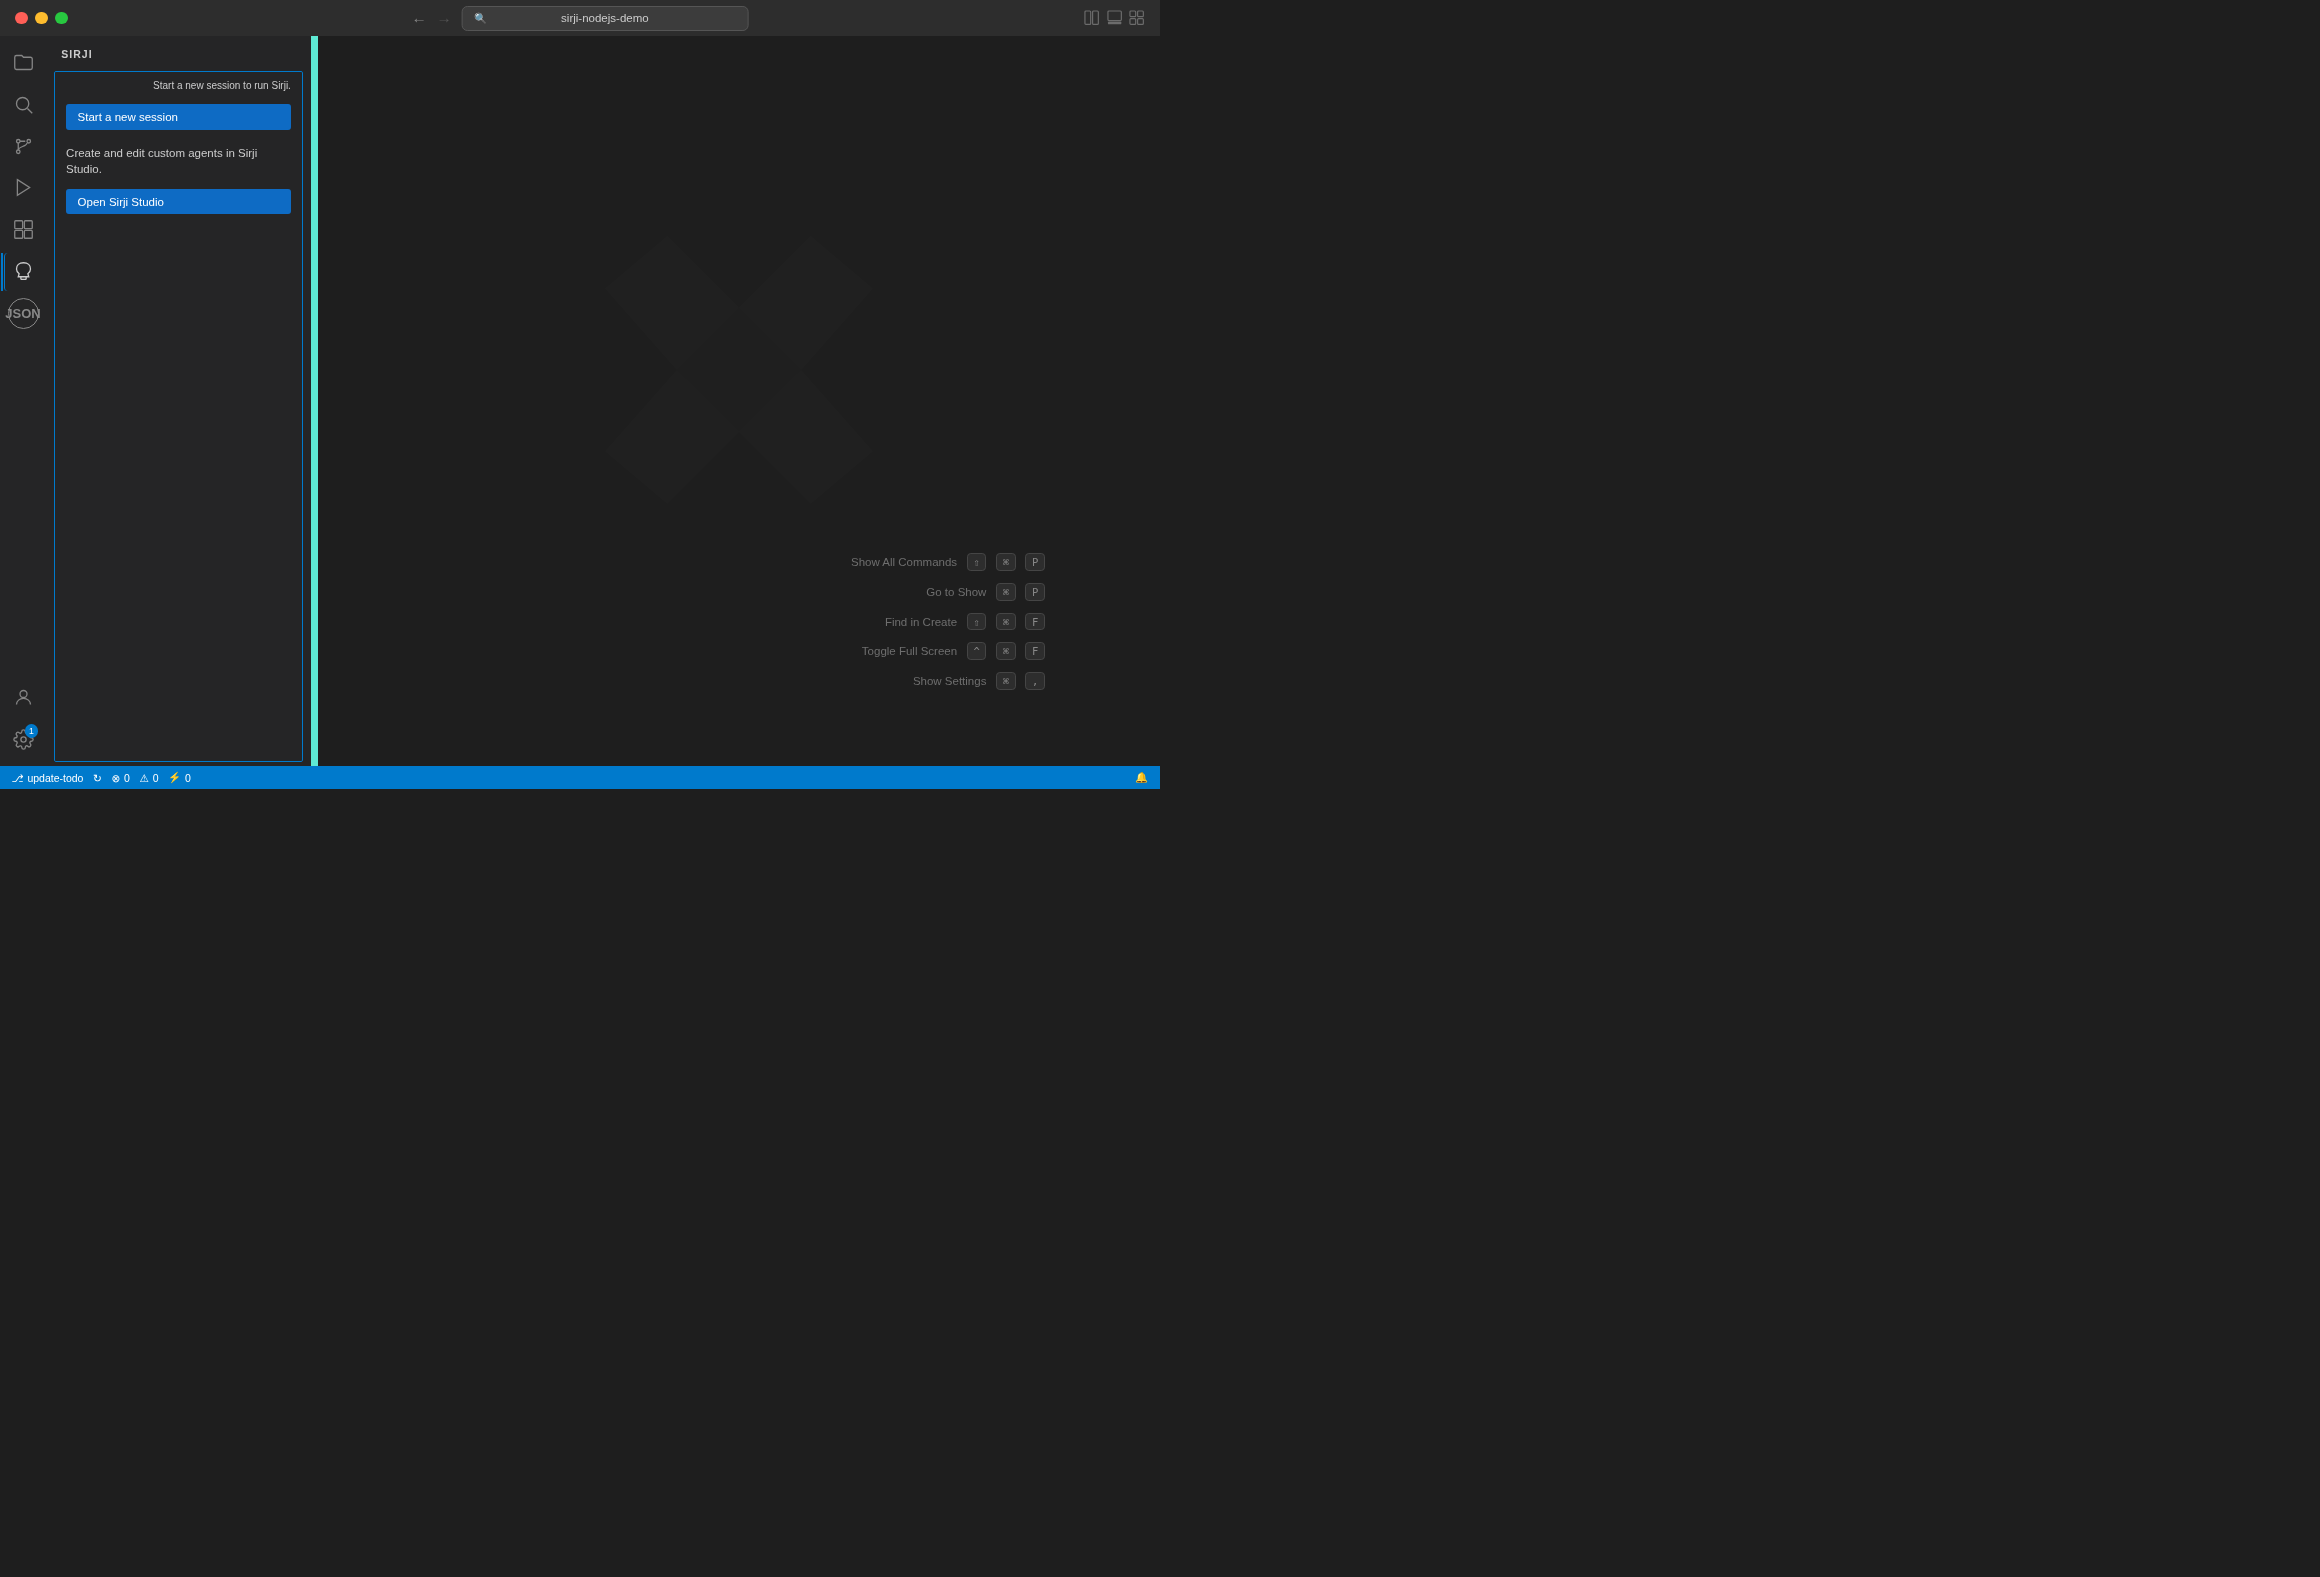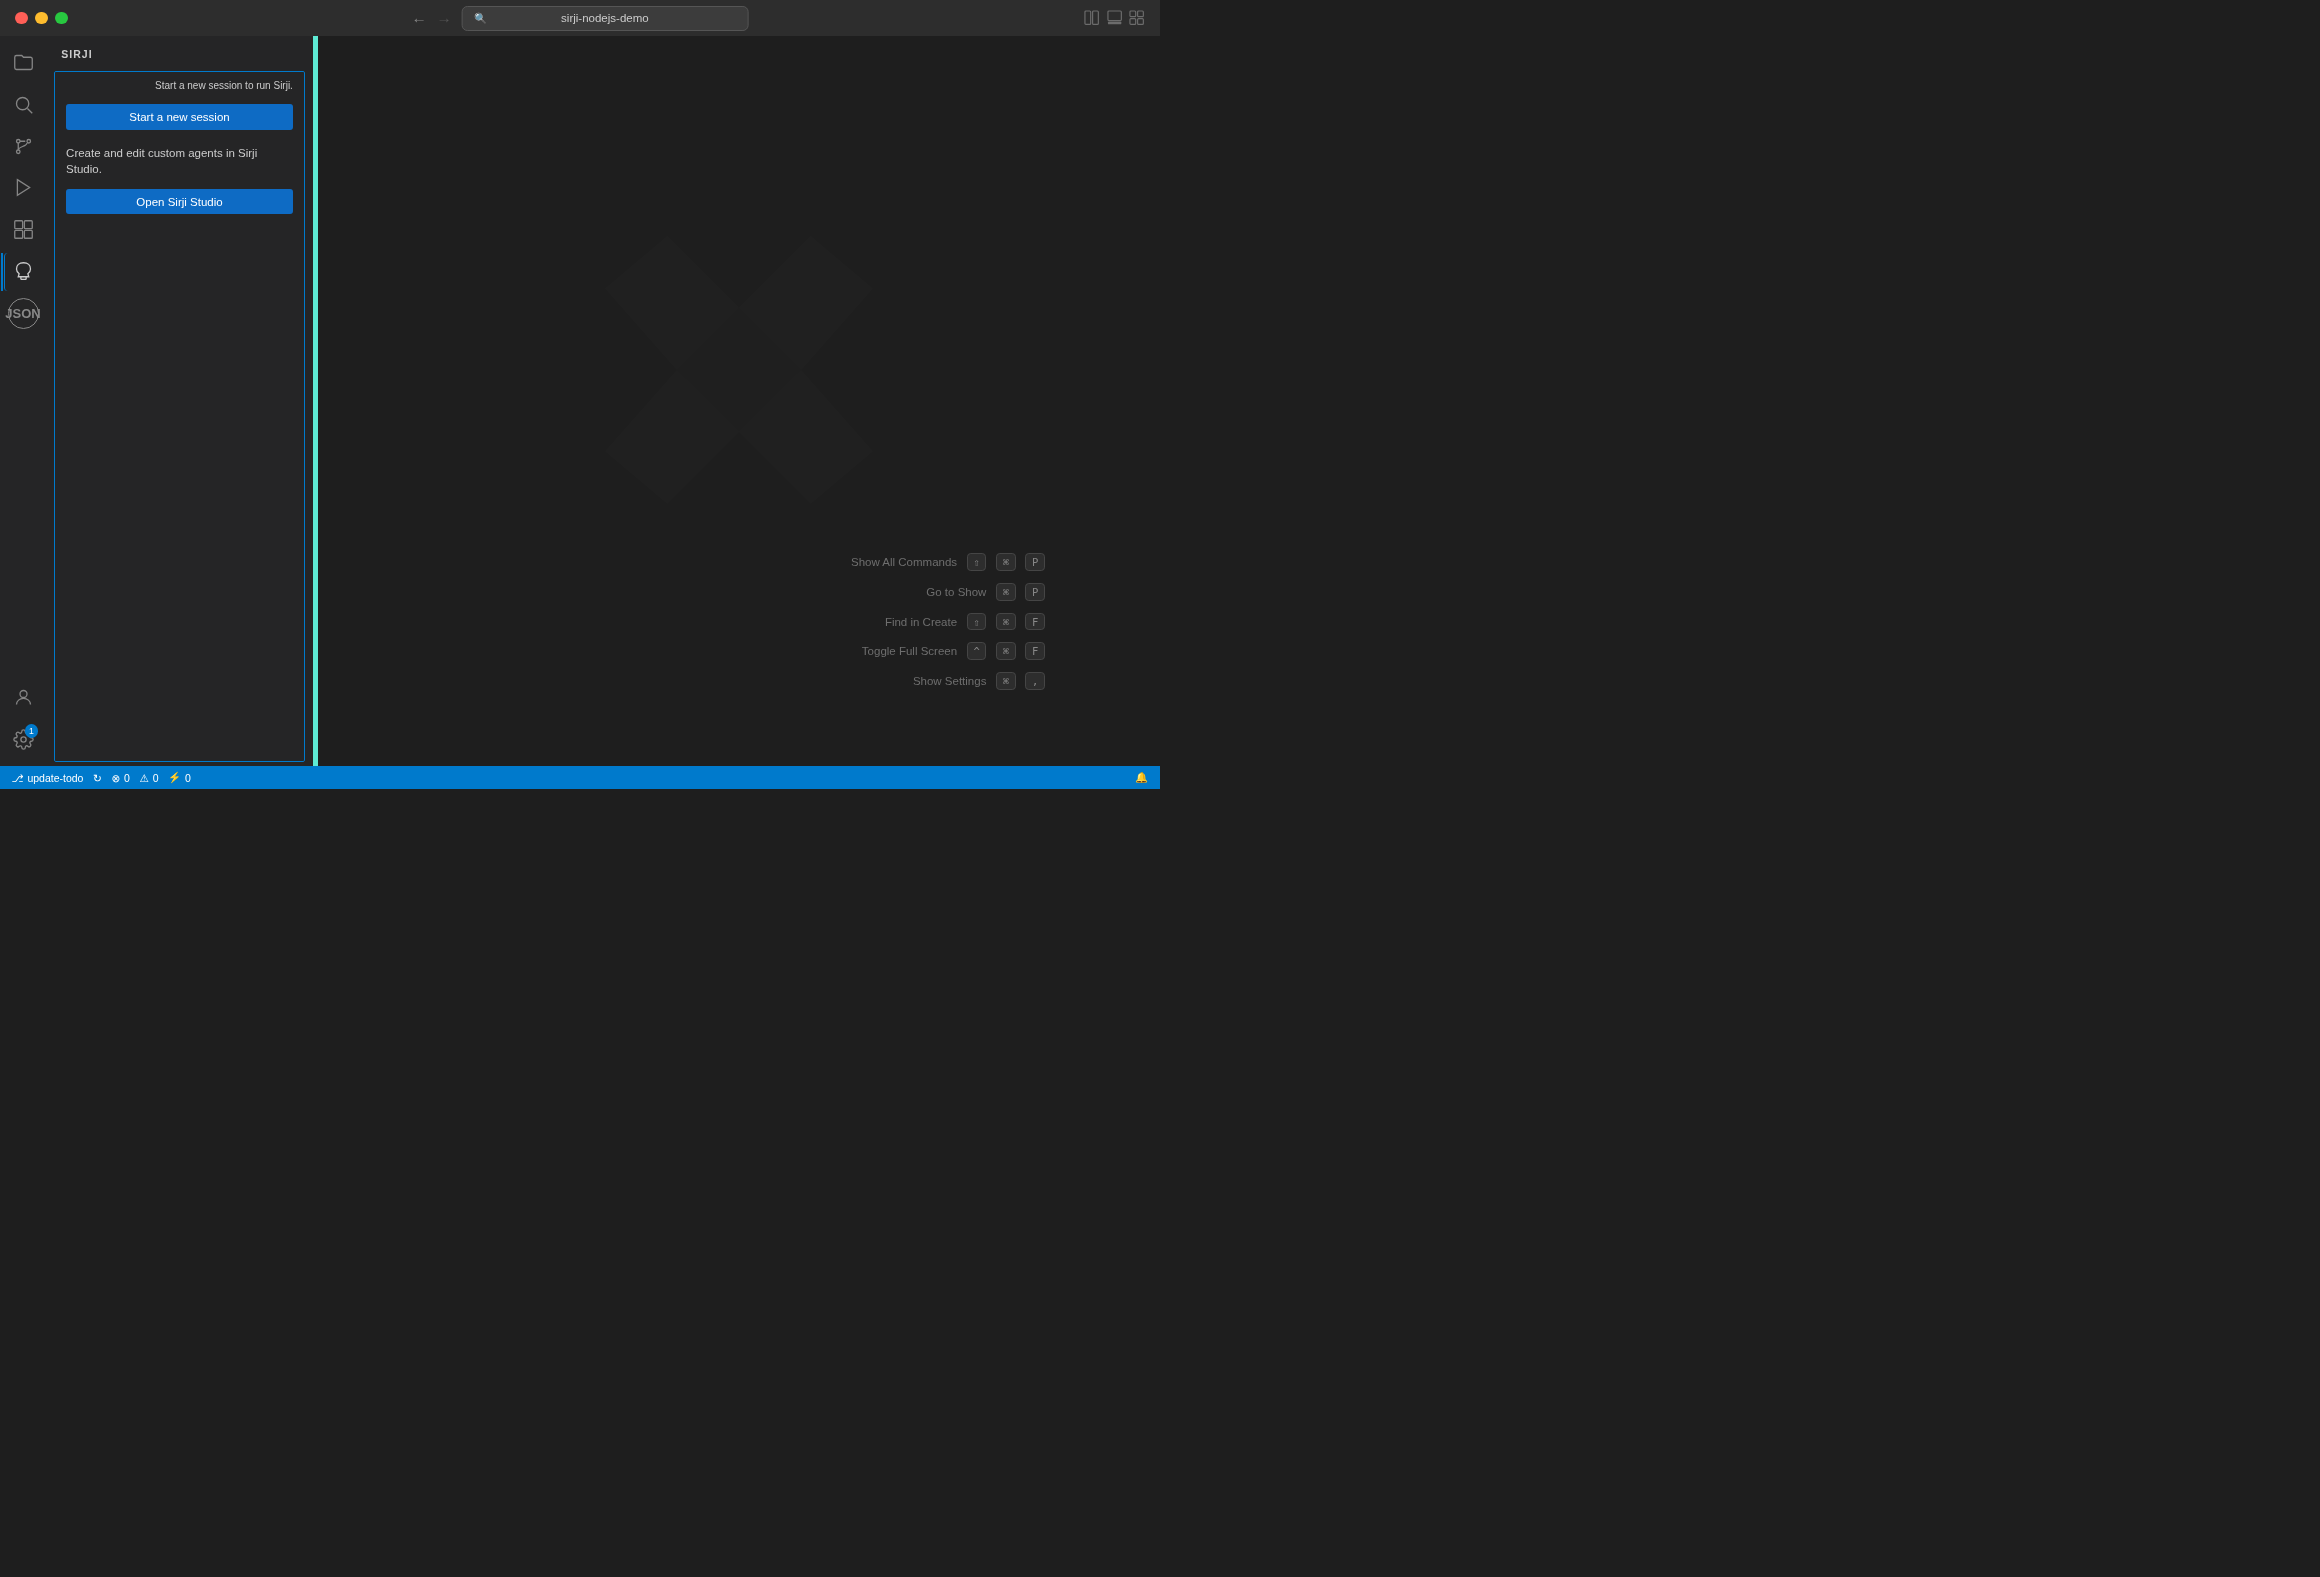--- a/index.html
+++ b/index.html
@@ -140,21 +140,21 @@
       border-radius: 50%;
       display: flex;
       align-items: center;
       justify-content: center;
     }
 
     
     .sidebar-panel {
       width: 272px;
       background: #252526;
-      border-right: 5px solid #5eead4;
+      border-right: 7px solid #5eead4;
       display: flex;
       flex-direction: column;
       flex-shrink: 0;
     }
 
     .panel-title {
       font-size: 10.5px;
       font-weight: 700;
       color: #cccccc;
       letter-spacing: 1px;
@@ -181,21 +181,21 @@
     .panel-btn {
       display: block;
       width: 100%;
       padding: 6.7px 11.5px;
       background: #0e6bc4;
       color: #ffffff;
       border: none;
       border-radius: 2.9px;
       font-size: 11.5px;
       cursor: pointer;
-      text-align: center;
+      text-align: left;
       margin-bottom: 15.3px;
     }
 
     .panel-description2 {
       font-size: 11.5px;
       color: #cccccc;
       margin-bottom: 11.5px;
       line-height: 1.4;
       margin-top: 12px;
     }

